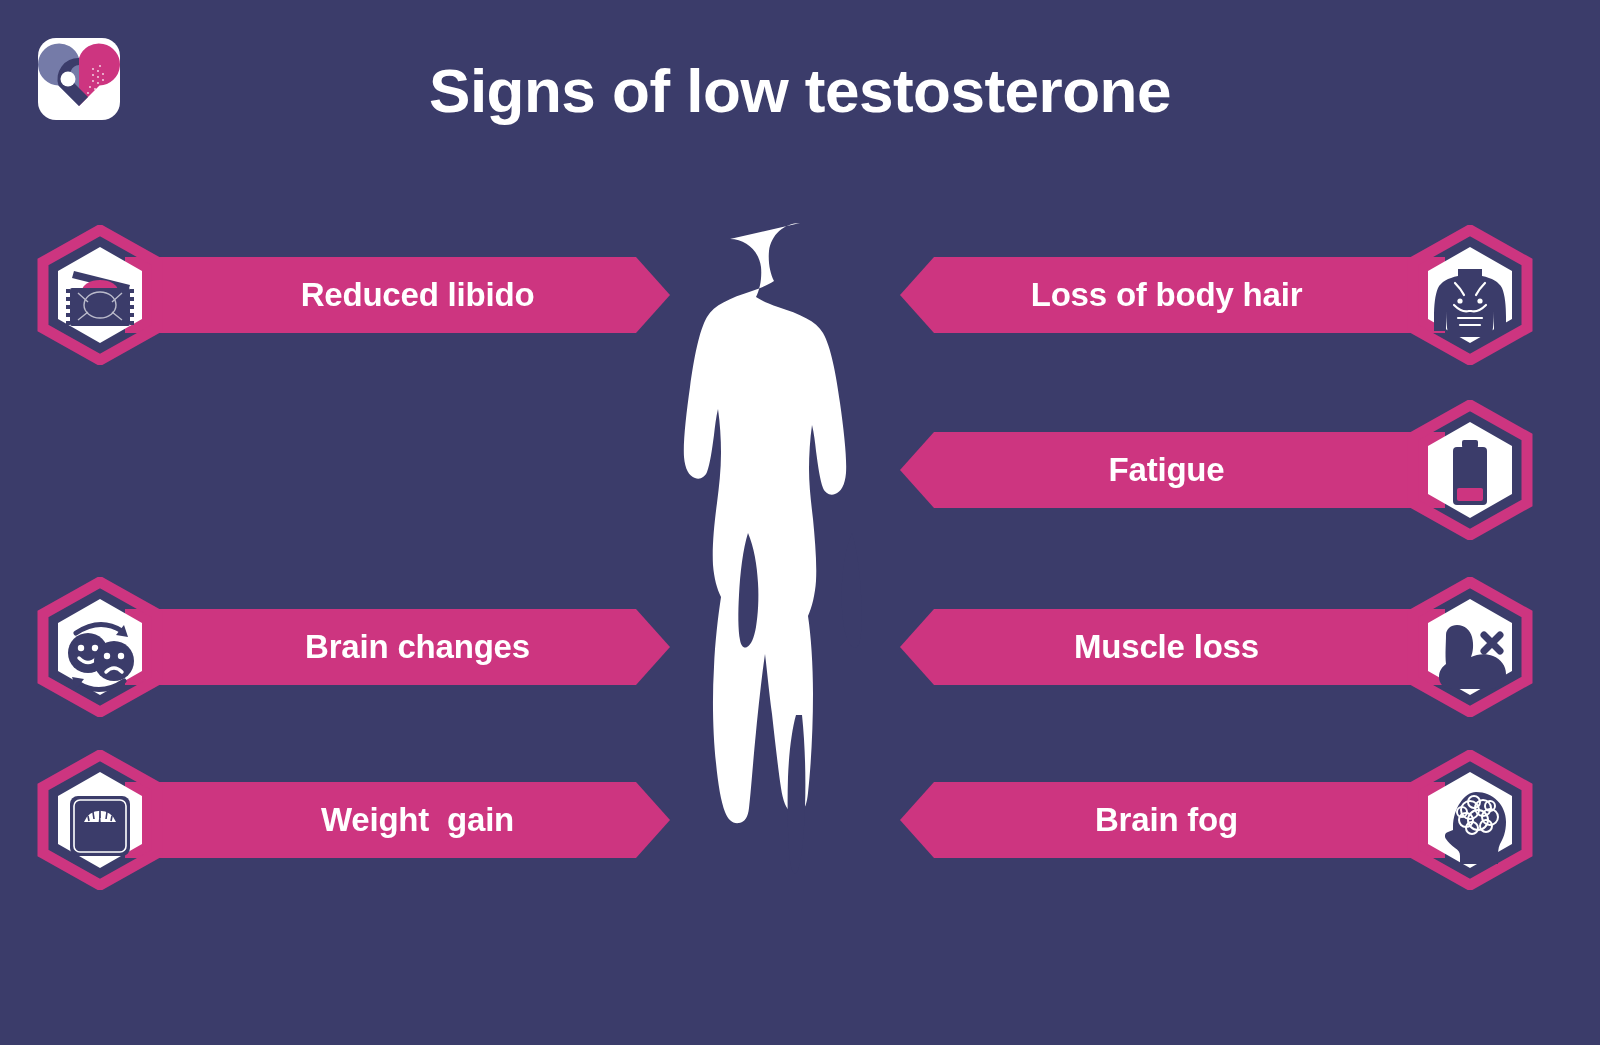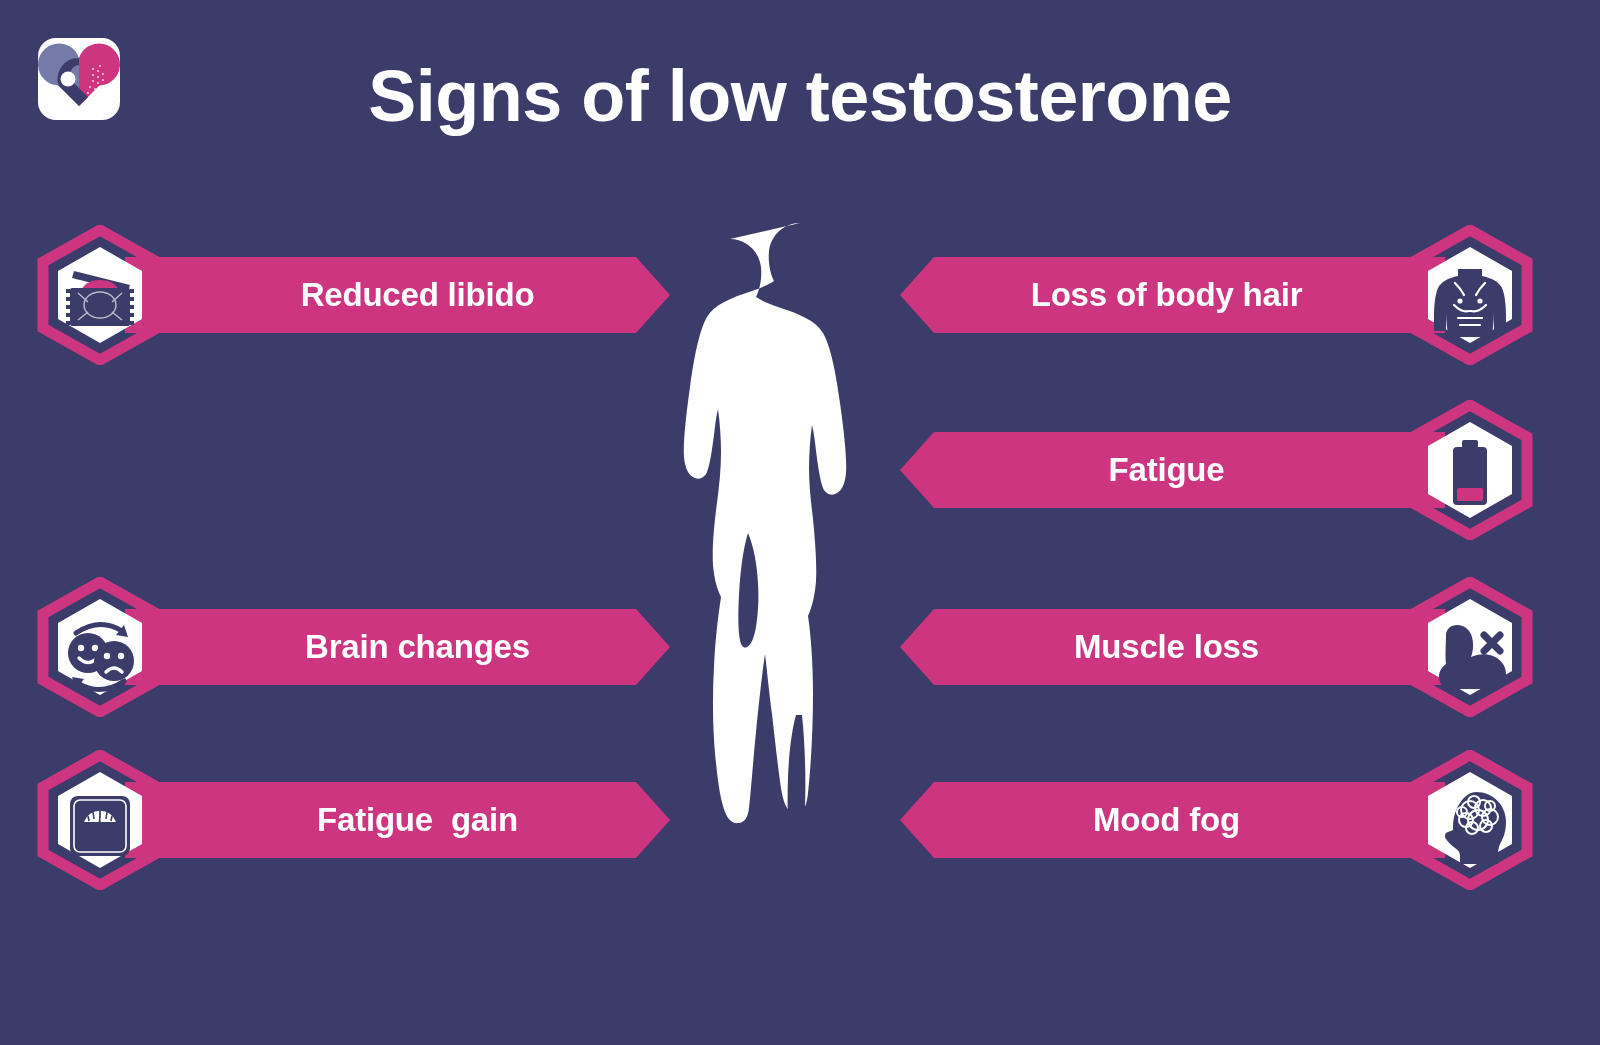--- a/index.html
+++ b/index.html
@@ -16,21 +16,21 @@
     position:absolute;left:38px;top:38px;width:82px;height:82px;
     background:#ffffff;border-radius:18px;
   }
   .logo-card svg{display:block;width:82px;height:82px;}
 
   
   .page-title{
     position:absolute;left:0;top:60px;width:1600px;
     text-align:center;
     color:#ffffff;
-    font-size:72px;font-weight:bold;letter-spacing:-0.5px;
+    font-size:62px;font-weight:bold;letter-spacing:-0.5px;
     line-height:1;
   }
 
   
   .row{position:absolute;height:140px;}
   .row.left{left:30px;width:640px;}
   .row.right{left:900px;width:640px;}
 
   
   .banner{
@@ -170,21 +170,21 @@
         <circle cx="84" cy="84" r="20" fill="#3b3c6a"></circle>
         <circle cx="77" cy="79" r="3.2" fill="#ffffff"></circle>
         <circle cx="91" cy="79" r="3.2" fill="#ffffff"></circle>
         <path d="M76 95 Q84 87 92 95" stroke="#ffffff" stroke-width="3.4" fill="none" stroke-linecap="round"></path>
       </svg>
     </div>
   </div>
 
   <div class="row left" style="top:750px">
     <div class="banner">
-      <span class="banner-label">Fatigue  gain</span>
+      <span class="banner-label">Weight  gain</span>
     </div>
     <div class="badge">
       <svg viewBox="0 0 140 140">
         <polygon points="70,5 127,37 127,103 70,135 13,103 13,37" fill="none" stroke="#cd3580" stroke-width="11"></polygon>
         <polygon points="70,22 112,46 112,94 70,118 28,94 28,46" fill="#ffffff"></polygon>
         <rect x="40" y="46" width="60" height="60" rx="8" fill="#3b3c6a"></rect>
         <rect x="44" y="50" width="52" height="52" rx="6" fill="none" stroke="#ffffff" stroke-width="1.6"></rect>
         <path d="M54 72 A17 17 0 0 1 86 72 Z" fill="#ffffff"></path>
         <g stroke="#3b3c6a" stroke-width="1.6">
           <path d="M58 66 L59 71"></path>
@@ -248,21 +248,21 @@
         <path d="M46 58 c0-6 5-10 11-10 8 0 13 5 15 12 2 8 1 15-1 20
                  6-3 15-4 22-1 8 3 13 10 13 18 0 9-7 15-17 15 h-37
                  c-8 0-13-5-13-12 0-6 3-10 7-13 -1-10 0-21 0-29z" fill="#3b3c6a"></path>
         <path d="M84 58 L100 74 M100 58 L84 74" stroke="#3b3c6a" stroke-width="7" stroke-linecap="round"></path>
       </svg>
     </div>
   </div>
 
   <div class="row right" style="top:750px">
     <div class="banner">
-      <span class="banner-label">Mood fog</span>
+      <span class="banner-label">Brain fog</span>
     </div>
     <div class="badge">
       <svg viewBox="0 0 140 140">
         <polygon points="70,5 127,37 127,103 70,135 13,103 13,37" fill="none" stroke="#cd3580" stroke-width="11"></polygon>
         <polygon points="70,22 112,46 112,94 70,118 28,94 28,46" fill="#ffffff"></polygon>
         <path d="M76 42 c17 0 30 13 30 30 0 10-3 17-6 22 -2 4-2 9-2 14 v6 h-38
                  v-8 c0-4-2-6-5-8 -4-3-7-6-9-9 -2-3-1-6 2-7 l5-2
                  c0-1 0-2 0-3 0-19 12-35 23-35z" fill="#3b3c6a"></path>
         <g stroke="#ffffff" stroke-width="2" fill="none">
           <circle cx="70" cy="60" r="9"></circle>

